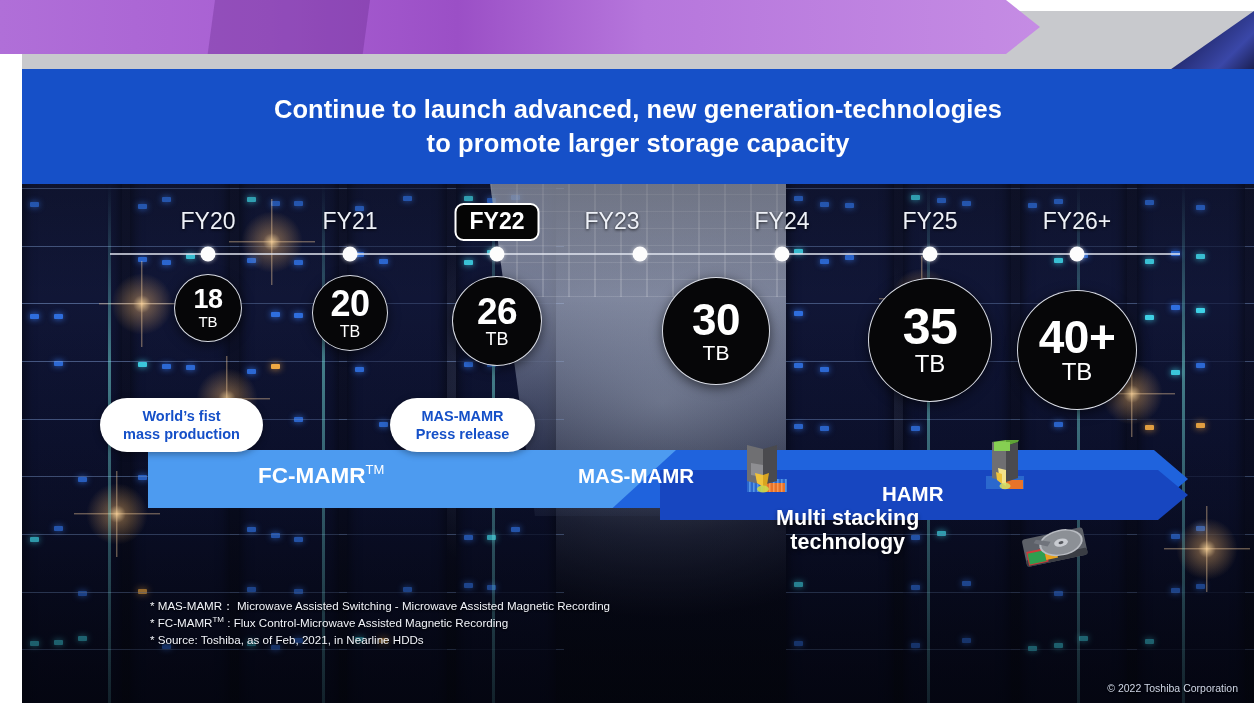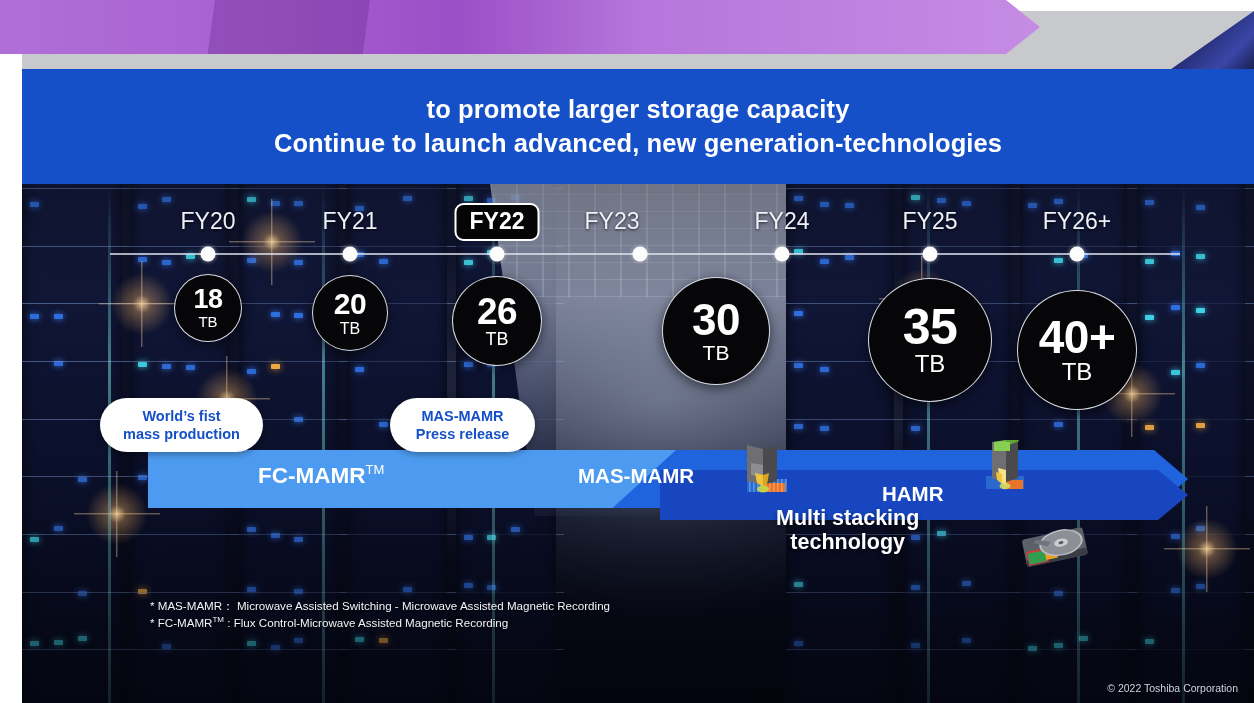--- a/index.html
+++ b/index.html
@@ -194,22 +194,22 @@
 
 <div id="slide">
 
   <div class="title-bar">
     <div class="wedge"></div>
   </div>
   <div class="page-title">Roadmap of Larger Capacity HDDs for Data Centers</div>
 
   <div class="banner">
     <div class="banner-text">
+      <div>Continue to launch advanced, new generation-technologies</div>
       <div>to promote larger storage capacity</div>
-      <div>Continue to launch advanced, new generation-technologies</div>
     </div>
   </div>
 
   <div class="stage">
     <div class="bg-base"></div>
     <div class="rackwall left" id="rw-left">
         <div class="col" style="left: 0px; width: 99.728px; transform: skewY(-2.5deg);"></div>
         <div class="led" style="left: 8px; top: 17.7267px;"></div>
         <div class="seam" style="top: 4px;"></div>
         <div class="seam" style="top: 61.6667px;"></div>
@@ -477,21 +477,21 @@
       <div class="dot" style="left: 930px; top: 254px;"></div>
       <div class="fy" style="left: 1077px; top: 208px;">FY26+</div>
       <div class="dot" style="left: 1077px; top: 254px;"></div>
     </div>
   <div id="caps">
       <div class="cap" style="left: 208px; top: 308px; width: 68px; height: 68px;">
         <div class="num" style="font-size: 27px;">18</div>
         <div class="unit" style="font-size: 15px;">TB</div>
       </div>
       <div class="cap" style="left: 350px; top: 313px; width: 76px; height: 76px;">
-        <div class="num" style="font-size: 30px;">20</div>
+        <div class="num" style="font-size: 36px;">20</div>
         <div class="unit" style="font-size: 16px;">TB</div>
       </div>
       <div class="cap" style="left: 497px; top: 321px; width: 90px; height: 90px;">
         <div class="num" style="font-size: 37px;">26</div>
         <div class="unit" style="font-size: 18px;">TB</div>
       </div>
       <div class="cap" style="left: 716px; top: 331px; width: 108px; height: 108px;">
         <div class="num" style="font-size: 44px;">30</div>
         <div class="unit" style="font-size: 21px;">TB</div>
       </div>
@@ -584,16 +584,17 @@
       <ellipse cx="44" cy="20" rx="20" ry="11.5" fill="#8c9096"></ellipse>
       <ellipse cx="44" cy="20" rx="7" ry="4" fill="#c9ccd2"></ellipse>
       <ellipse cx="44" cy="20" rx="2.5" ry="1.5" fill="#55585e"></ellipse>
       <path d="M20 12 L34 17 L30 21 L17 15 Z" fill="#70747c"></path>
     </g>
   </svg>
 
   <div class="notes">
     <div>* MAS-MAMR： Microwave Assisted Switching - Microwave Assisted Magnetic Recording</div>
     <div><span>* FC-MAMR</span><sup>TM</sup><span> : Flux Control-Microwave Assisted Magnetic Recording</span></div>
+    <div>* Source: Toshiba, as of Feb, 2021, in Nearline HDDs</div>
   </div>
 
   <div class="copy">© 2022 Toshiba Corporation</div>
 </div>
 
 </body></html>

